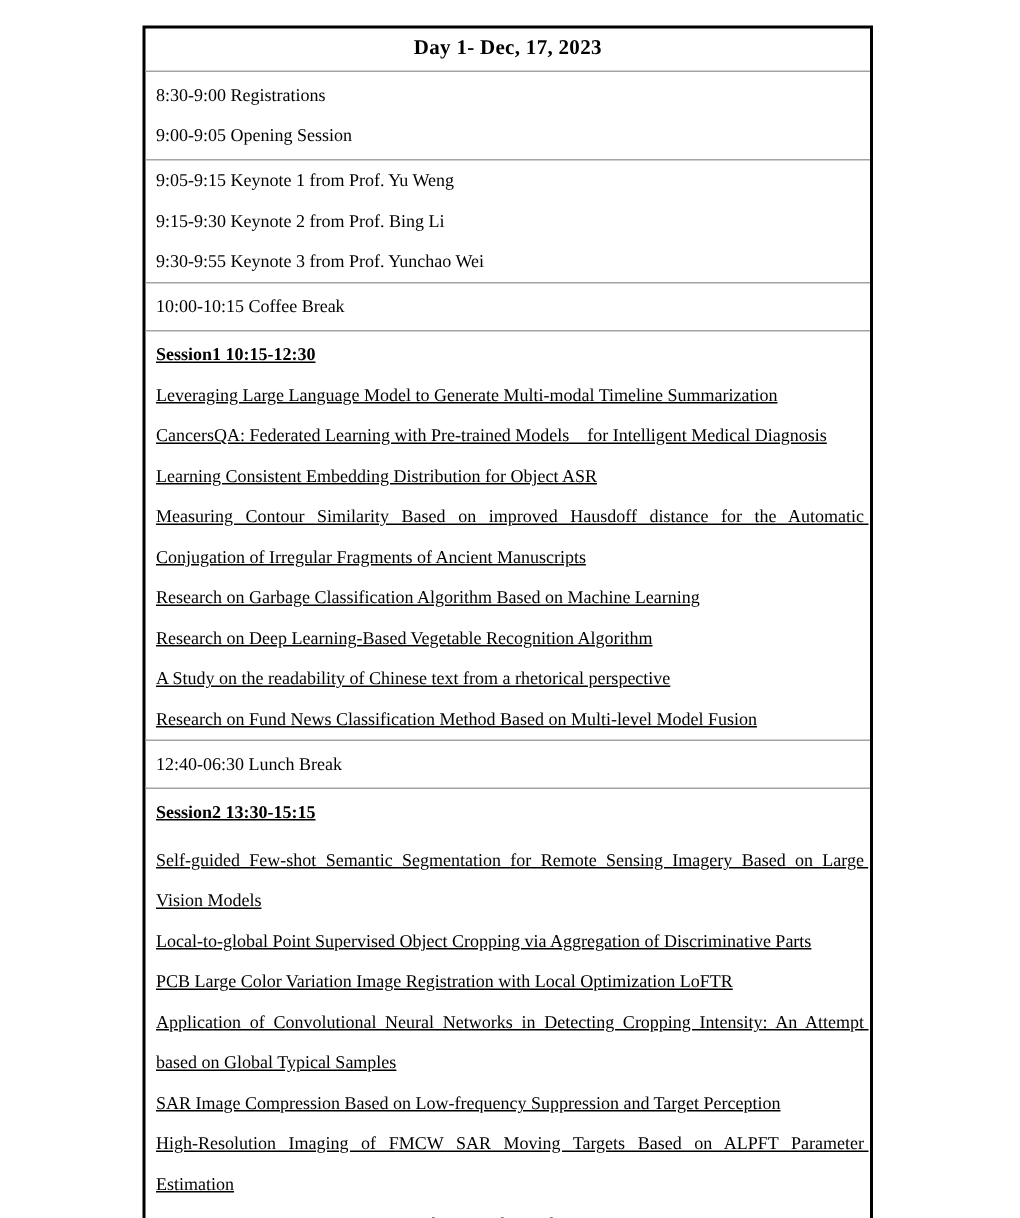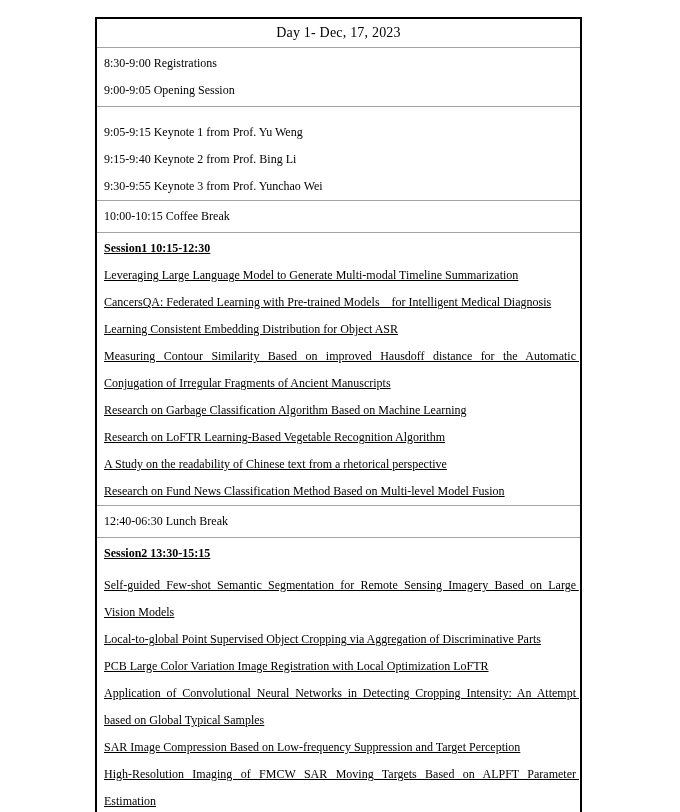--- a/index.html
+++ b/index.html
@@ -31,21 +31,21 @@
     padding: 2px 4px 2px 7px;
   }
   .row + .row {
     border-top: 1px solid #a3a3a3;
   }
   .header-row {
     padding: 4px 4px;
     text-align: center;
   }
   .day-title {
-    font-weight: normal;
+    font-weight: bold;
     font-size: 14px;
     line-height: 20px;
     letter-spacing: 0.2px;
   }
   .line, .item {
     margin: 0;
     font-size: 12px;
     line-height: 27px;
   }
   .item {
@@ -59,57 +59,57 @@
     padding-bottom: 0;
     text-decoration: underline;
   }
   .session2-row {
     padding-bottom: 8px;
   }
   .gap-after {
     margin-bottom: 5px;
   }
   .tight {
-    padding-top: 12px;
+    padding-top: 0;
     padding-bottom: 0;
   }
 </style>
 </head>
 <body>
 
 <div class="page">
   <div class="schedule-table">
 
     <div class="row header-row">
       <span class="day-title">Day 1- Dec, 17, 2023</span>
     </div>
 
     <div class="row">
       <p class="line">8:30-9:00 Registrations</p>
       <p class="line">9:00-9:05 Opening Session</p>
     </div>
 
     <div class="row tight">
       <p class="line">9:05-9:15 Keynote 1 from Prof. Yu Weng</p>
-      <p class="line">9:15-9:40 Keynote 2 from Prof. Bing Li</p>
+      <p class="line">9:15-9:30 Keynote 2 from Prof. Bing Li</p>
       <p class="line">9:30-9:55 Keynote 3 from Prof. Yunchao Wei</p>
     </div>
 
     <div class="row">
       <p class="line">10:00-10:15 Coffee Break</p>
     </div>
 
     <div class="row session-row">
       <p class="line session-header">Session1 10:15-12:30</p>
       <p class="item">Leveraging Large Language Model to Generate Multi-modal Timeline Summarization</p>
       <p class="item">CancersQA: Federated Learning with Pre-trained Models    for Intelligent Medical Diagnosis</p>
       <p class="item">Learning Consistent Embedding Distribution for Object ASR</p>
       <p class="item">Measuring Contour Similarity Based on improved Hausdoff distance for the Automatic Conjugation of Irregular Fragments of Ancient Manuscripts</p>
       <p class="item">Research on Garbage Classification Algorithm Based on Machine Learning</p>
-      <p class="item">Research on LoFTR Learning-Based Vegetable Recognition Algorithm</p>
+      <p class="item">Research on Deep Learning-Based Vegetable Recognition Algorithm</p>
       <p class="item">A Study on the readability of Chinese text from a rhetorical perspective</p>
       <p class="item">Research on Fund News Classification Method Based on Multi-level Model Fusion</p>
     </div>
 
     <div class="row">
       <p class="line">12:40-06:30 Lunch Break</p>
     </div>
 
     <div class="row session-row session2-row">
       <p class="line session-header gap-after">Session2 13:30-15:15</p>

